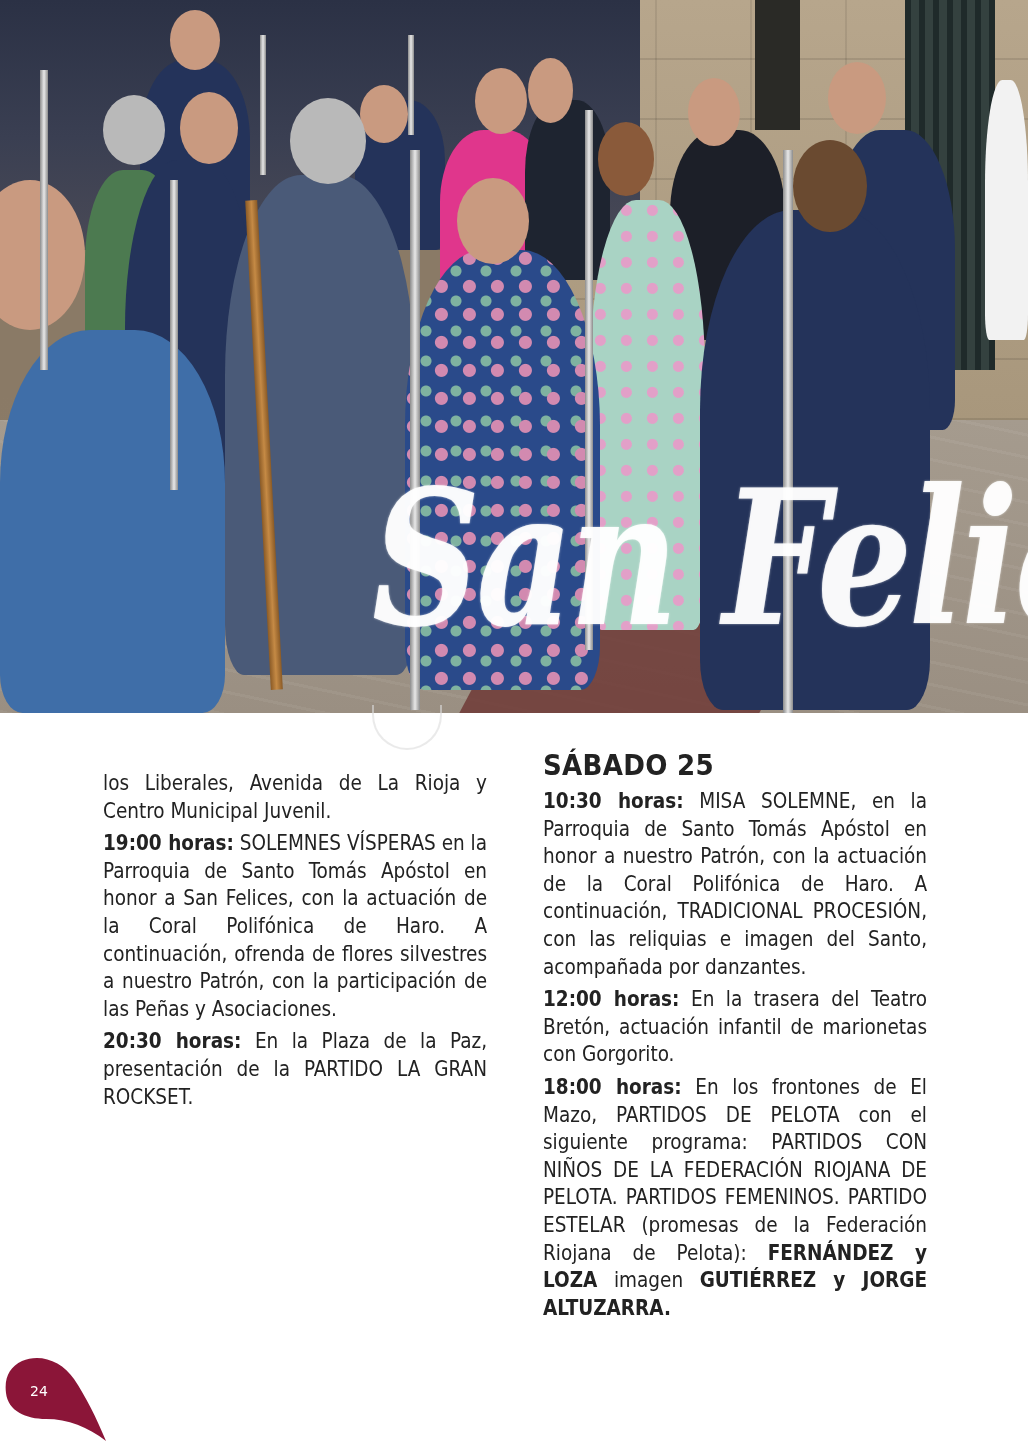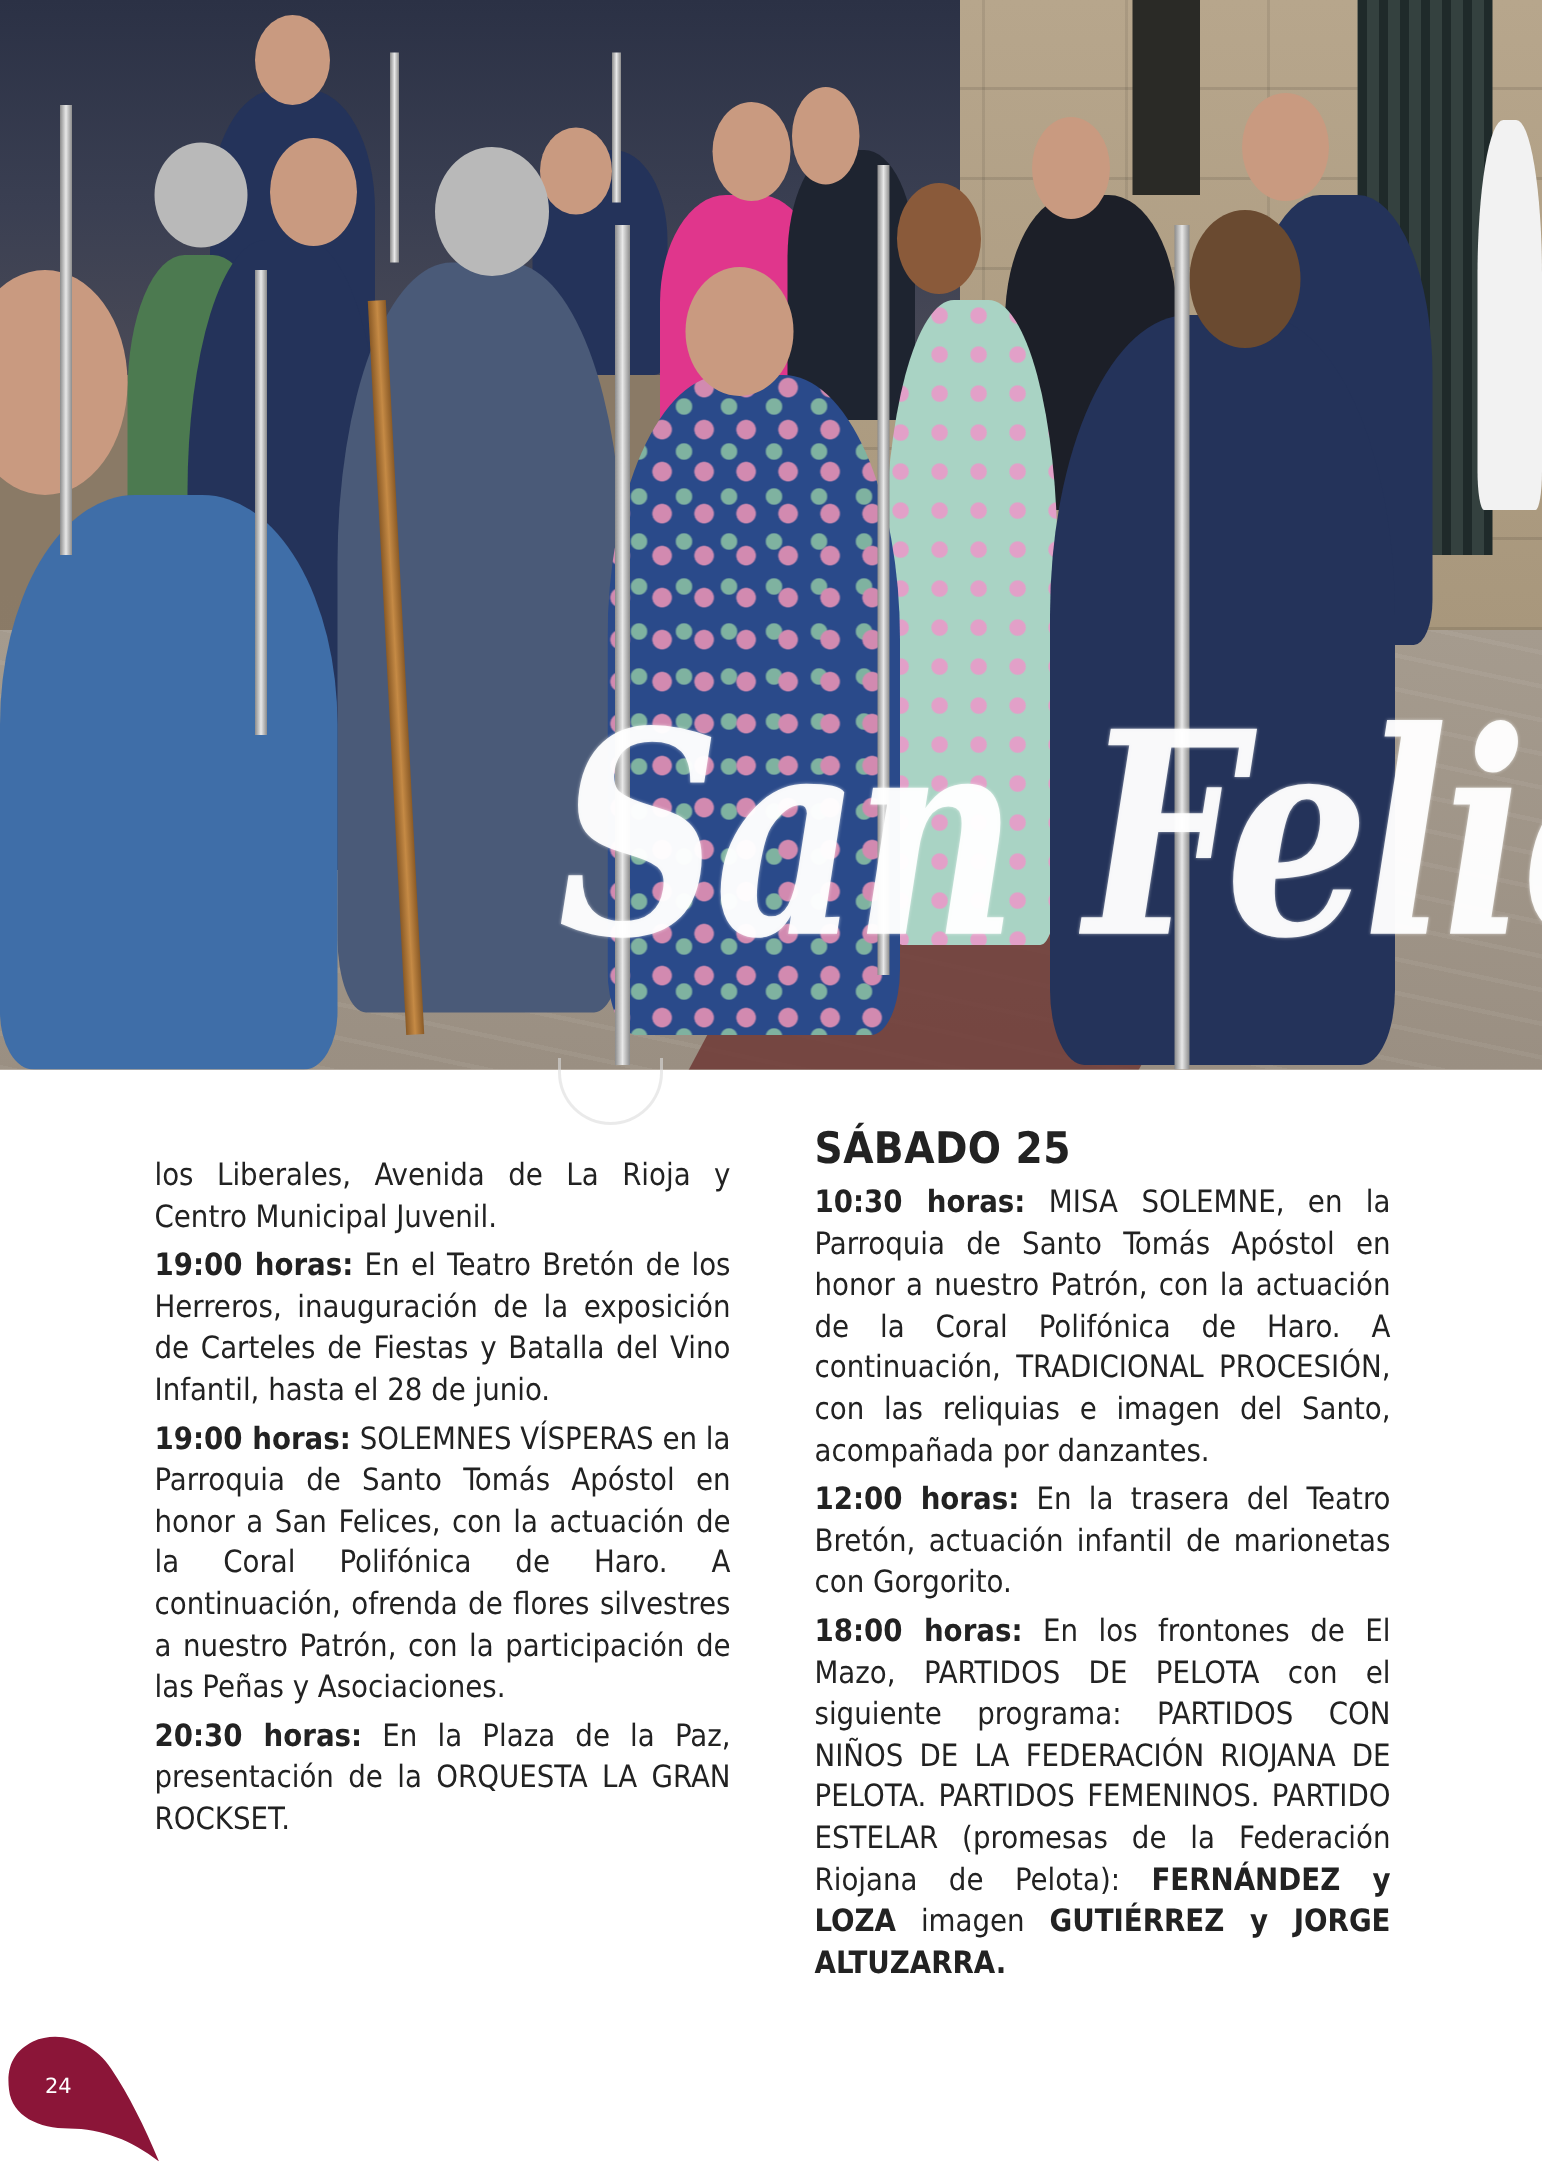--- a/index.html
+++ b/index.html
@@ -119,27 +119,24 @@
 
   <div class="photo-title">San Felices</div>
 </div>
 <div class="swirl"></div>
 
 <div class="col col-left">
   <p class="para">
     <span>los Liberales, Avenida de La Rioja y Centro Municipal Juvenil.</span>
   </p>
   <p class="para">
-    <b>19:00 horas:</b><span> En el Teatro Bretón de los Herreros, inauguración de la expo­sición de Carteles de Fiestas y Batalla del Vino Infantil, hasta el 28 de junio.</span>
-  </p>
-  <p class="para">
     <b>19:00 horas:</b><span> SOLEMNES VÍSPERAS en la Parroquia de Santo Tomás Após­tol en honor a San Felices, con la actuación de la Coral Polifónica de Haro. A continuación, ofrenda de flores silvestres a nuestro Patrón, con la participación de las Peñas y Asocia­ciones.</span>
   </p>
   <p class="para">
-    <b>20:30 horas:</b><span> En la Plaza de la Paz, presentación de la ORQUESTA LA GRAN ROCKSET.</span>
+    <b>20:30 horas:</b><span> En la Plaza de la Paz, presentación de la PARTIDO LA GRAN ROCKSET.</span>
   </p>
 </div>
 
 <div class="col col-right">
   <h2 class="day-heading">SÁBADO 25</h2>
   <p class="para">
     <b>10:30 horas:</b><span> MISA SOLEMNE, en la Parroquia de Santo Tomás Apóstol en honor a nuestro Patrón, con la actua­ción de la Coral Polifónica de Haro. A continuación, TRADICIONAL PROCE­SIÓN, con las reliquias e imagen del Santo, acompañada por danzantes.</span>
   </p>
   <p class="para">
     <b>12:00 horas:</b><span> En la trasera del Teatro Bretón, actuación infantil de marione­tas con Gorgorito.</span>

